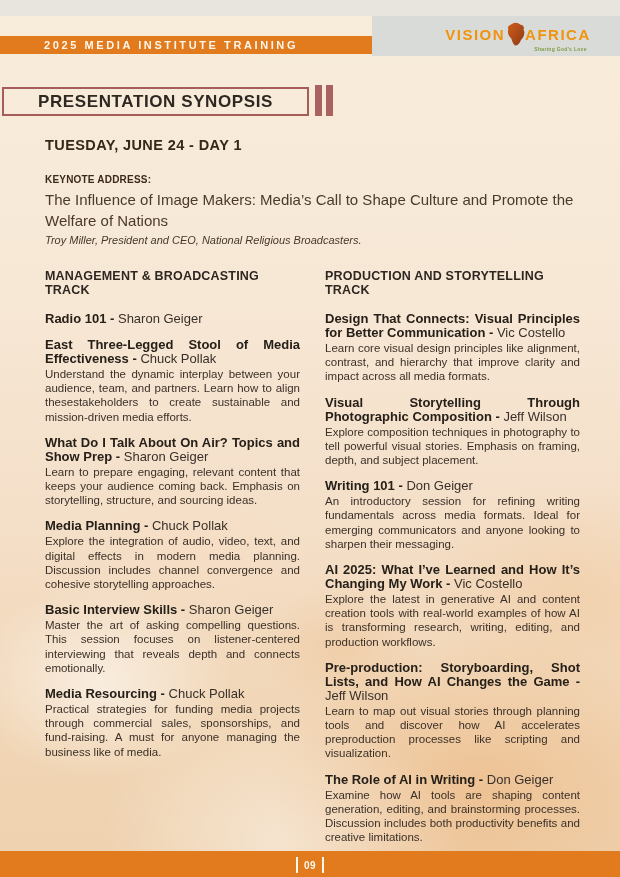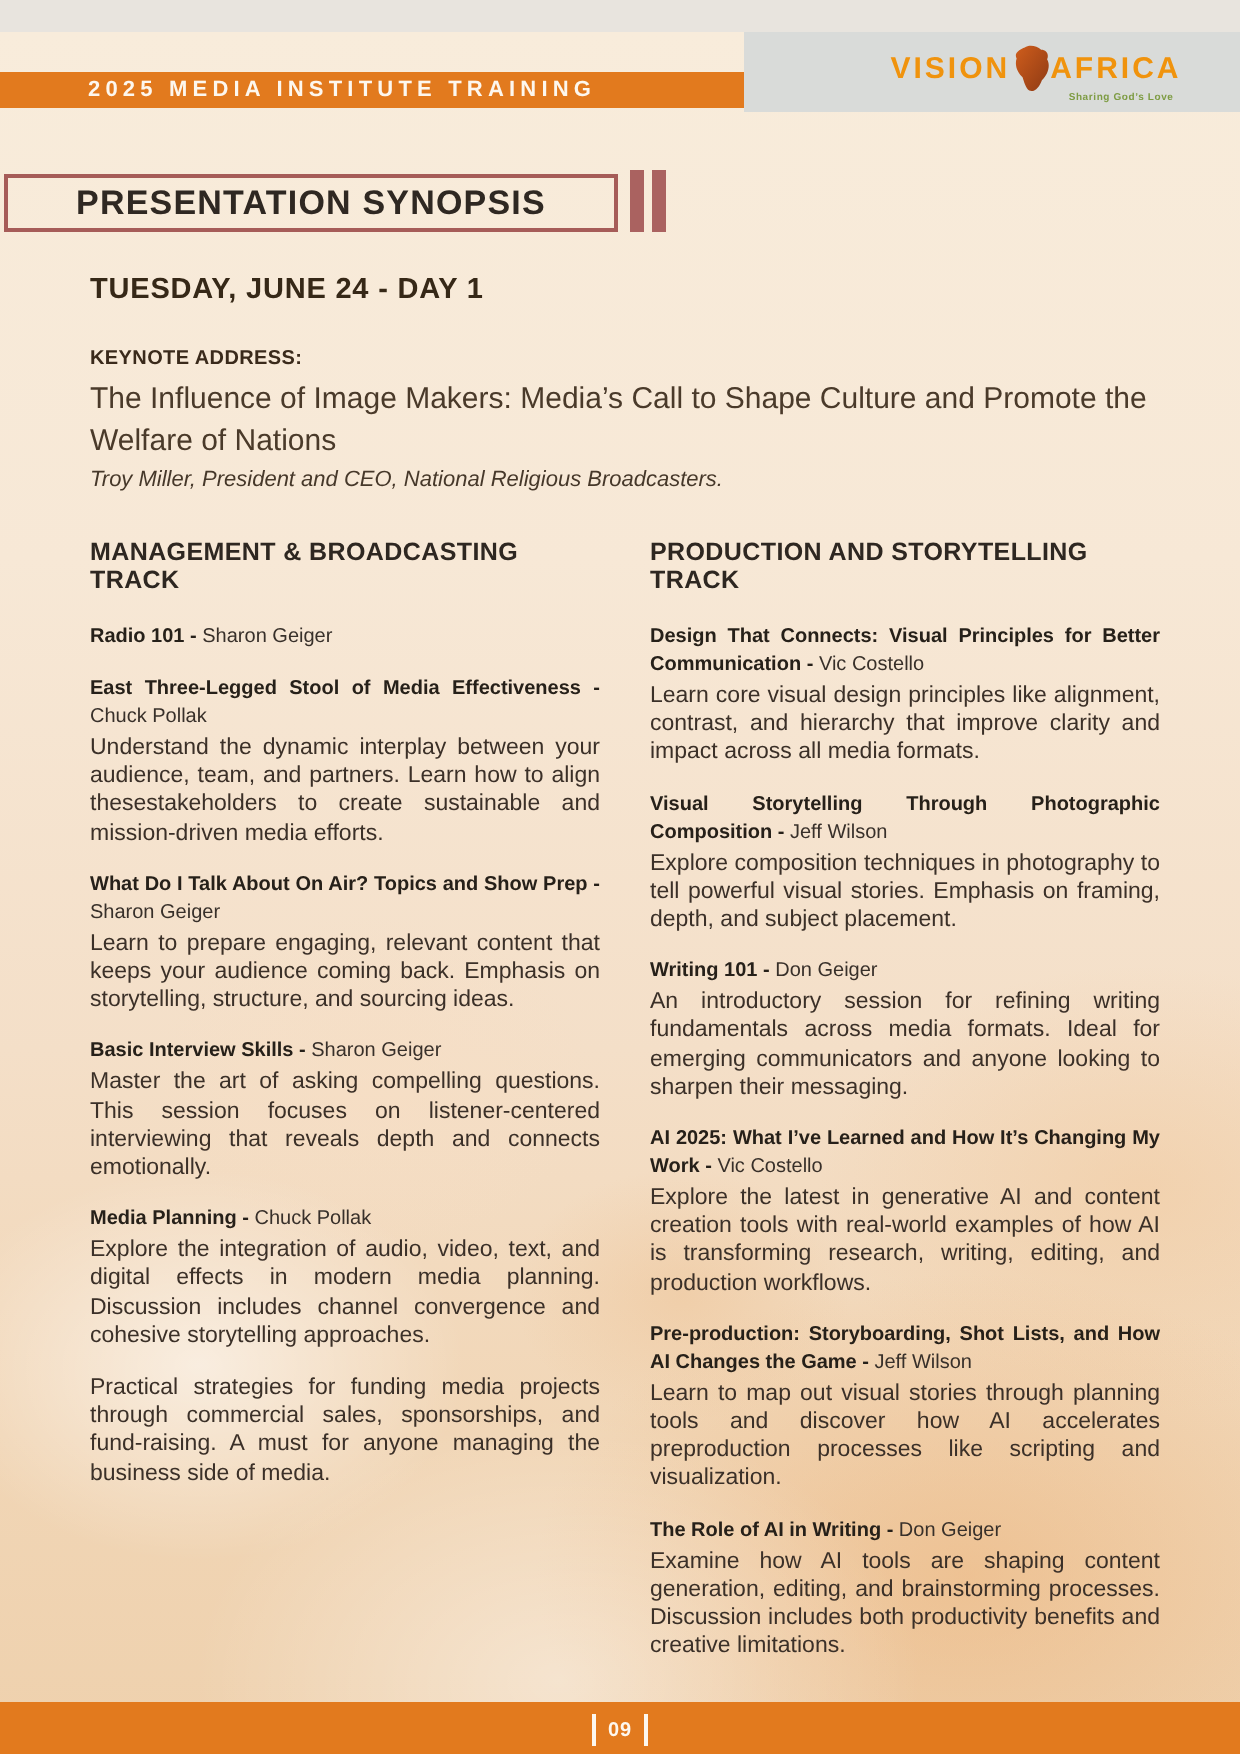--- a/index.html
+++ b/index.html
@@ -68,21 +68,21 @@
   .keynote-title{font-size:15px;color:#4a3a2a;line-height:21px;margin-top:4px;}
   .keynote-speaker{font-style:italic;font-size:11px;color:#46382a;margin-top:3px;}
   
   .columns{position:absolute;left:45px;top:253px;width:535px;display:flex;gap:25px;}
   .column{width:255px;}
   .track-heading{
     font-weight:bold;font-size:12.5px;color:#2e2721;letter-spacing:0.2px;
     margin-bottom:15px;
   }
   .session{margin-bottom:12px;text-align:justify;}
-  .s-title{font-size:10px;line-height:14px;color:#38302a;}
+  .s-title{font-size:13px;line-height:14px;color:#38302a;}
   .s-title b{color:#262019;}
   .s-desc{font-size:11.5px;line-height:14.2px;color:#3b3028;margin-top:1px;}
   
   .footer-bar{
     position:absolute;left:0;bottom:5px;width:620px;height:37px;
     background:var(--accent-orange,#e27a1e);
   }
   .bottom-strip{position:absolute;left:0;bottom:0;width:620px;height:5px;background:#fbf5ea;}
   .page-num{
     position:absolute;left:0;right:0;top:6px;
@@ -143,29 +143,30 @@
           </div>
           <div class="session">
             <div class="s-title"><b>East Three-Legged Stool of Media Effectiveness -</b><span> Chuck Pollak</span></div>
             <div class="s-desc">Understand the dynamic interplay between your audience, team, and partners. Learn how to align thesestakeholders to create sustainable and mission-driven media efforts.</div>
           </div>
           <div class="session">
             <div class="s-title"><b>What Do I Talk About On Air? Topics and Show Prep -</b><span> Sharon Geiger</span></div>
             <div class="s-desc">Learn to prepare engaging, relevant content that keeps your audience coming back. Emphasis on storytelling, structure, and sourcing ideas.</div>
           </div>
           <div class="session">
+            <div class="s-title"><b>Media Planning -</b><span> Chuck Pollak</span></div>
+            <div class="s-desc">Explore the integration of audio, video, text, and digital effects in modern media planning. Discussion includes channel convergence and cohesive storytelling approaches.</div>
+          </div>
+          <div class="session">
             <div class="s-title"><b>Basic Interview Skills -</b><span> Sharon Geiger</span></div>
             <div class="s-desc">Master the art of asking compelling questions. This session focuses on listener-centered interviewing that reveals depth and connects emotionally.</div>
           </div>
           <div class="session">
-            <div class="s-title"><b>Media Planning -</b><span> Chuck Pollak</span></div>
-            <div class="s-desc">Explore the integration of audio, video, text, and digital effects in modern media planning. Discussion includes channel convergence and cohesive storytelling approaches.</div>
-          </div>
-          <div class="session">
-            <div class="s-desc">Practical strategies for funding media projects through commercial sales, sponsorships, and fund-raising. A must for anyone managing the business side of media.</div>
+            <div class="s-title"><b>Media Resourcing -</b><span> Chuck Pollak</span></div>
+            <div class="s-desc">Practical strategies for funding media projects through commercial sales, sponsorships, and fund-raising. A must for anyone managing the business like of media.</div>
           </div>
         </div>
     </div>
     <div class="column">
       <div class="track-heading">PRODUCTION AND STORYTELLING TRACK</div>
       <div>
           <div class="session">
             <div class="s-title"><b>Design That Connects: Visual Principles for Better Communication -</b><span> Vic Costello</span></div>
             <div class="s-desc">Learn core visual design principles like alignment, contrast, and hierarchy that improve clarity and impact across all media formats.</div>
           </div>

